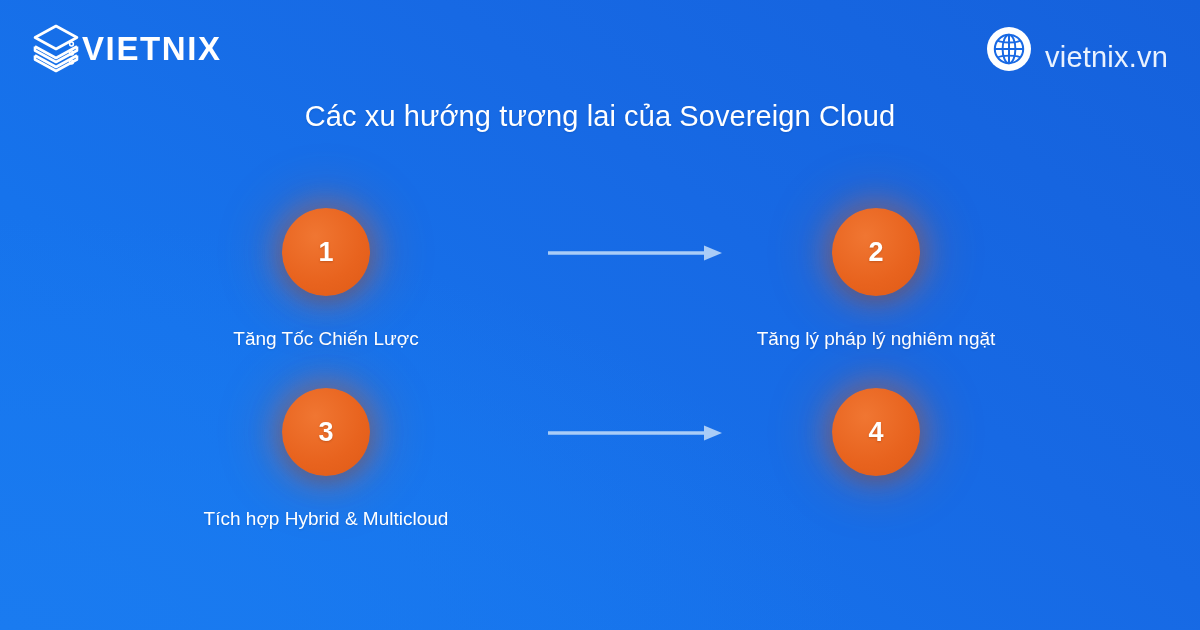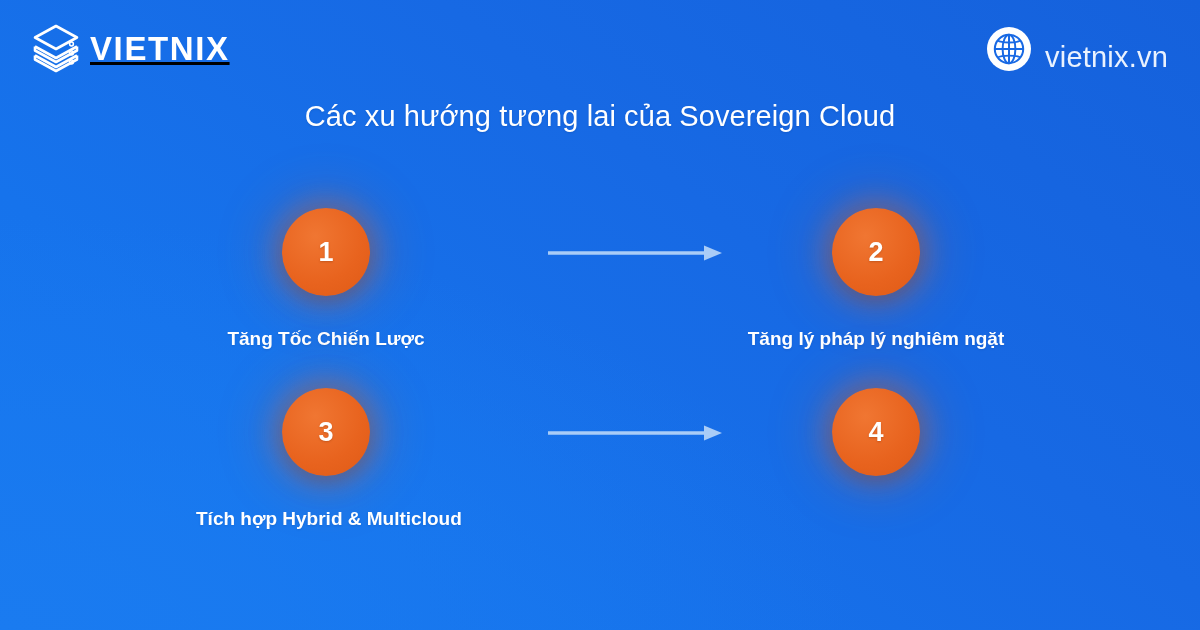--- a/index.html
+++ b/index.html
@@ -14,21 +14,21 @@
     width:1200px; height:630px;
     background:
       radial-gradient(130% 120% at 0% 100%, #1A7BF0 0%, rgba(26,123,240,0) 55%),
       linear-gradient(218deg, #1561DC 0%, #1769E4 38%, #1673EC 72%, #1678F0 100%);
     overflow:hidden;
   }
 
   
   .brand {
     position:absolute; left:30px; top:22px;
-    display:flex; align-items:center; gap:8px;text-decoration:underline;
+    display:flex; align-items:center; gap:0;
   }
   .brand-mark { width:52px; height:52px; display:block; }
   .brand-name {
     color:#FFFFFF;
     font-size:33px;
     font-weight:700;
     letter-spacing:1.6px;
     line-height:1;
     white-space:nowrap;
   }
@@ -90,21 +90,21 @@
     color:#FFFFFF;
     font-size:27px;
     font-weight:700;
     line-height:1;
     text-shadow:0 1px 2px rgba(130,50,10,.35);
   }
   .node-label {
     margin-top:31px;
     color:#FFFFFF;
     font-size:19px;
-    font-weight:700;
+    font-weight:400;
     line-height:1.25;
     white-space:nowrap;
     text-shadow:0 1px 2px rgba(7,45,110,.16);
   }
 
   
   .connector {
     position:absolute;
     left:548px;
     width:176px; height:18px;

